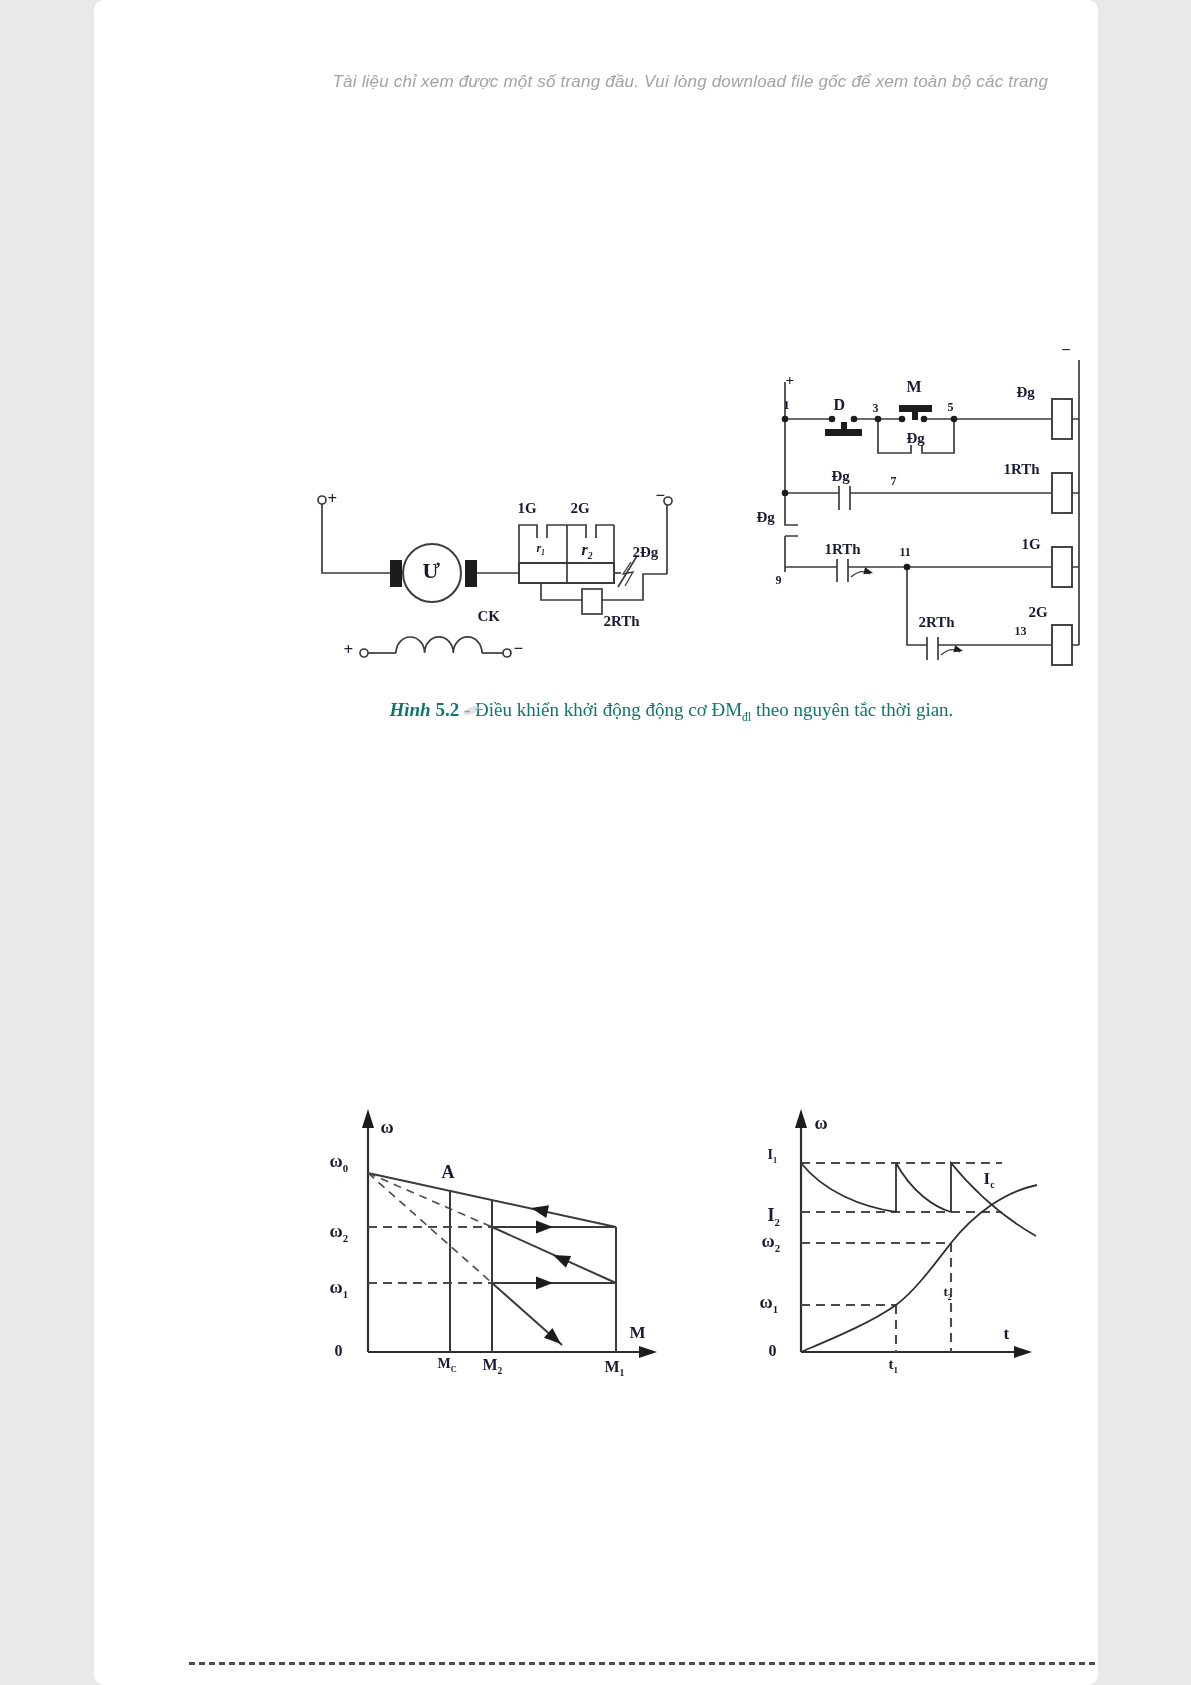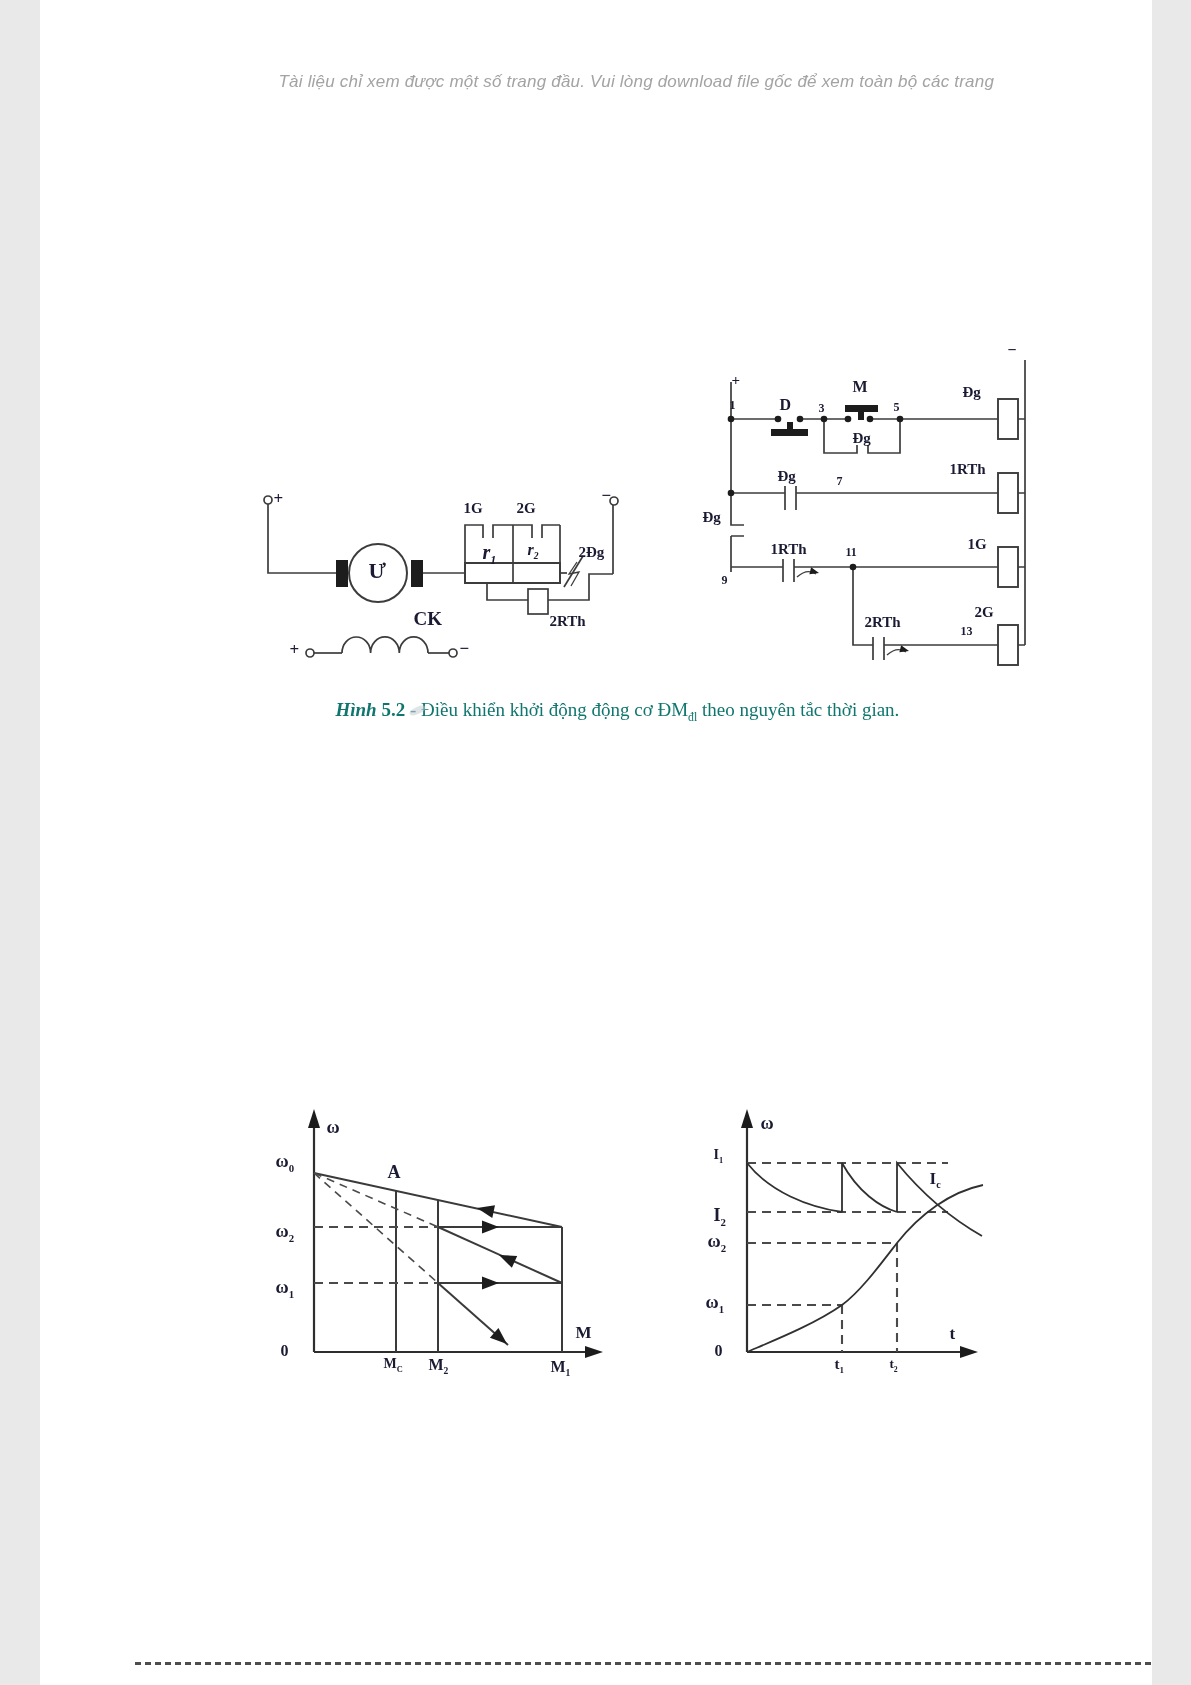--- a/index.html
+++ b/index.html
@@ -1,17 +1,17 @@
 <!DOCTYPE html>
 <html><head>
 <meta charset="utf-8">
 <style>
   html,body{margin:0;padding:0;background:#e9e9e9;}
-  .page{position:relative;width:1112px;height:1685px;background:#ffffff;overflow:hidden;
-        font-family:"Liberation Serif",serif;color:#1a1a1a;margin:0 auto;}
+  .page{position:relative;width:1004px;height:1685px;background:#ffffff;overflow:hidden;
+        font-family:"Liberation Serif",serif;color:#1a1a1a;margin:0 auto;border-radius:10px;}
   .notice{position:absolute;left:239px;top:72px;font:italic 17px "Liberation Sans",sans-serif;
           color:#a3a3a3;letter-spacing:.2px;white-space:nowrap;}
   svg.art{position:absolute;overflow:visible;}
   
   .lb{position:absolute;font-family:"Liberation Serif",serif;font-weight:bold;color:#1a1a33;
       line-height:1;white-space:nowrap;}
   .lb sub{font-size:60%;line-height:0;}
   .lb.it{font-style:italic;font-weight:bold;}
   .nn{font-size:12px;}
   
@@ -59,24 +59,24 @@
     </g>
     <g fill="#1c1c1c" stroke="none">
       <rect x="106" y="105" width="12" height="27"></rect>
       <rect x="181" y="105" width="12" height="27"></rect>
     </g>
   </svg>
 
   <span class="lb" style="left:234px;top:490px;font-size:17px">+</span>
   <span class="lb" style="left:562px;top:487px;font-size:17px">−</span>
   <span class="lb" style="left:329px;top:560px;font-size:22px">Ư</span>
-  <span class="lb" style="left:374px;top:609px;font-size:19px">CK</span>
+  <span class="lb" style="left:384px;top:609px;font-size:15px">CK</span>
   <span class="lb" style="left:424px;top:501px;font-size:15px">1G</span>
   <span class="lb" style="left:477px;top:501px;font-size:15px">2G</span>
-  <span class="lb it" style="left:443px;top:542px;font-size:20px"><span>r</span><sub>1</sub></span>
+  <span class="lb it" style="left:443px;top:542px;font-size:12px"><span>r</span><sub>1</sub></span>
   <span class="lb it" style="left:488px;top:542px;font-size:16px"><span>r</span><sub>2</sub></span>
   <span class="lb" style="left:539px;top:545px;font-size:15px">2Đg</span>
   <span class="lb" style="left:510px;top:614px;font-size:15px">2RTh</span>
   <span class="lb" style="left:250px;top:641px;font-size:17px">+</span>
   <span class="lb" style="left:420px;top:640px;font-size:17px">−</span>
 
   <svg class="art" style="left:630px;top:345px" width="370" height="335" viewBox="0 0 370 335">
     <g stroke="#3c3c3c" stroke-width="1.7" fill="none">
 
       <path d="M61,37 V180 H74 M61,191 H74 M61,191 V227"></path>
@@ -222,19 +222,19 @@
   </svg>
 
   <span class="lb" style="left:721px;top:1114px;font-size:18px">ω</span>
   <span class="lb" style="left:674px;top:1148px;font-size:14px"><span>I</span><sub>1</sub></span>
   <span class="lb" style="left:674px;top:1206px;font-size:18px"><span>I</span><sub>2</sub></span>
   <span class="lb" style="left:668px;top:1232px;font-size:18px"><span>ω</span><sub>2</sub></span>
   <span class="lb" style="left:666px;top:1293px;font-size:18px"><span>ω</span><sub>1</sub></span>
   <span class="lb" style="left:890px;top:1170px;font-size:17px"><span>I</span><sub>c</sub></span>
   <span class="lb" style="left:675px;top:1343px;font-size:16px">0</span>
   <span class="lb" style="left:795px;top:1357px;font-size:15px"><span>t</span><sub>1</sub></span>
-  <span class="lb" style="left:850px;top:1357px;font-size:13px"><span>t</span><sub>2</sub></span>
+  <span class="lb" style="left:850px;top:1285px;font-size:13px"><span>t</span><sub>2</sub></span>
   <span class="lb" style="left:910px;top:1325px;font-size:17px">t</span>
 
 
   <div class="cutline"></div>
 
 </div>
 
 </body></html>

